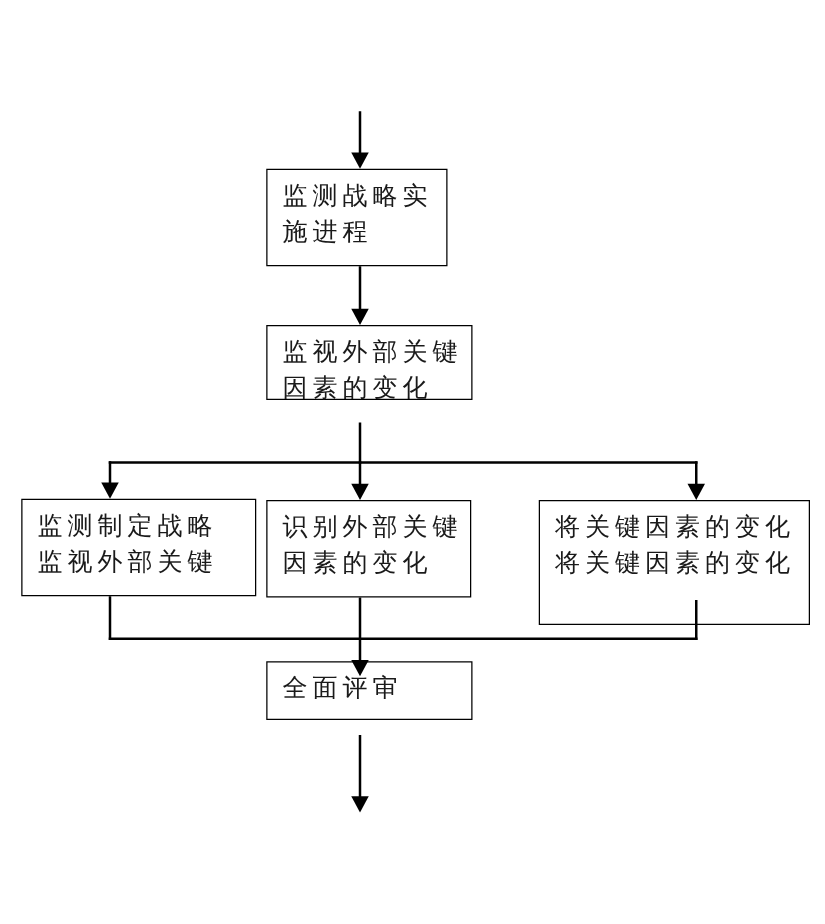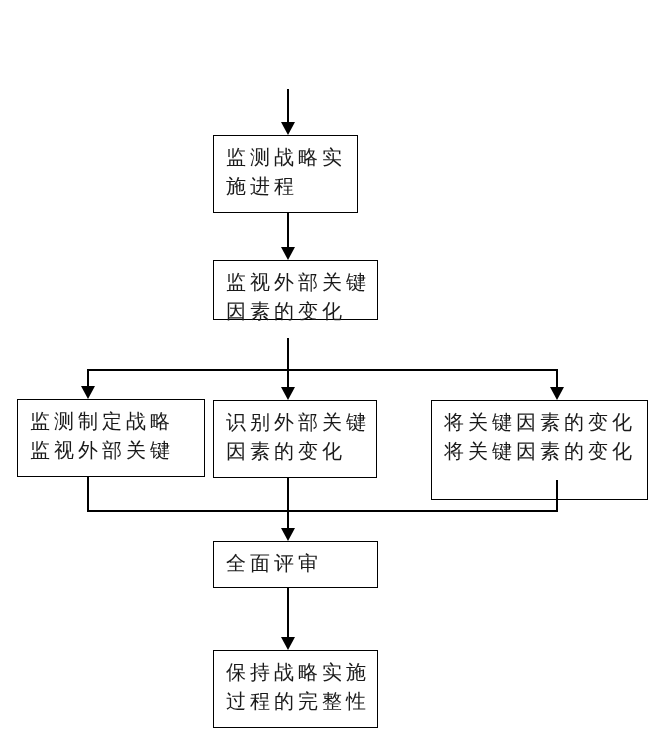--- a/index.html
+++ b/index.html
@@ -51,28 +51,24 @@
   <div class="node" style="left:213px;top:400px;width:164px;height:78px">
     <span class="ln">识别外部关键</span>
     <span class="ln">因素的变化</span>
   </div>
 
   <div class="node" style="left:431px;top:400px;width:217px;height:100px">
     <span class="ln">将关键因素的变化</span>
     <span class="ln">将关键因素的变化</span>
   </div>
 
-  <div class="node" style="left:213px;top:541px;width:165px;height:47px">
+  <div class="node" style="left:213px;top:529px;width:165px;height:47px">
     <span class="ln">全面评审</span>
   </div>
 
-  <div class="node" style="left:213px;top:650px;width:165px;height:78px">
-    <span class="ln">保持战略实施</span>
-    <span class="ln">过程的完整性</span>
-  </div>
 
   <div class="vline" style="left:287px;top:89px;height:34px"></div>
   <div class="arrowhead" style="left:281px;top:122px"></div>
 
   <div class="vline" style="left:287px;top:213px;height:35px"></div>
   <div class="arrowhead" style="left:281px;top:247px"></div>
 
   <div class="vline" style="left:287px;top:338px;height:33px"></div>
   <div class="hline" style="left:87px;top:369px;width:471px"></div>
 

